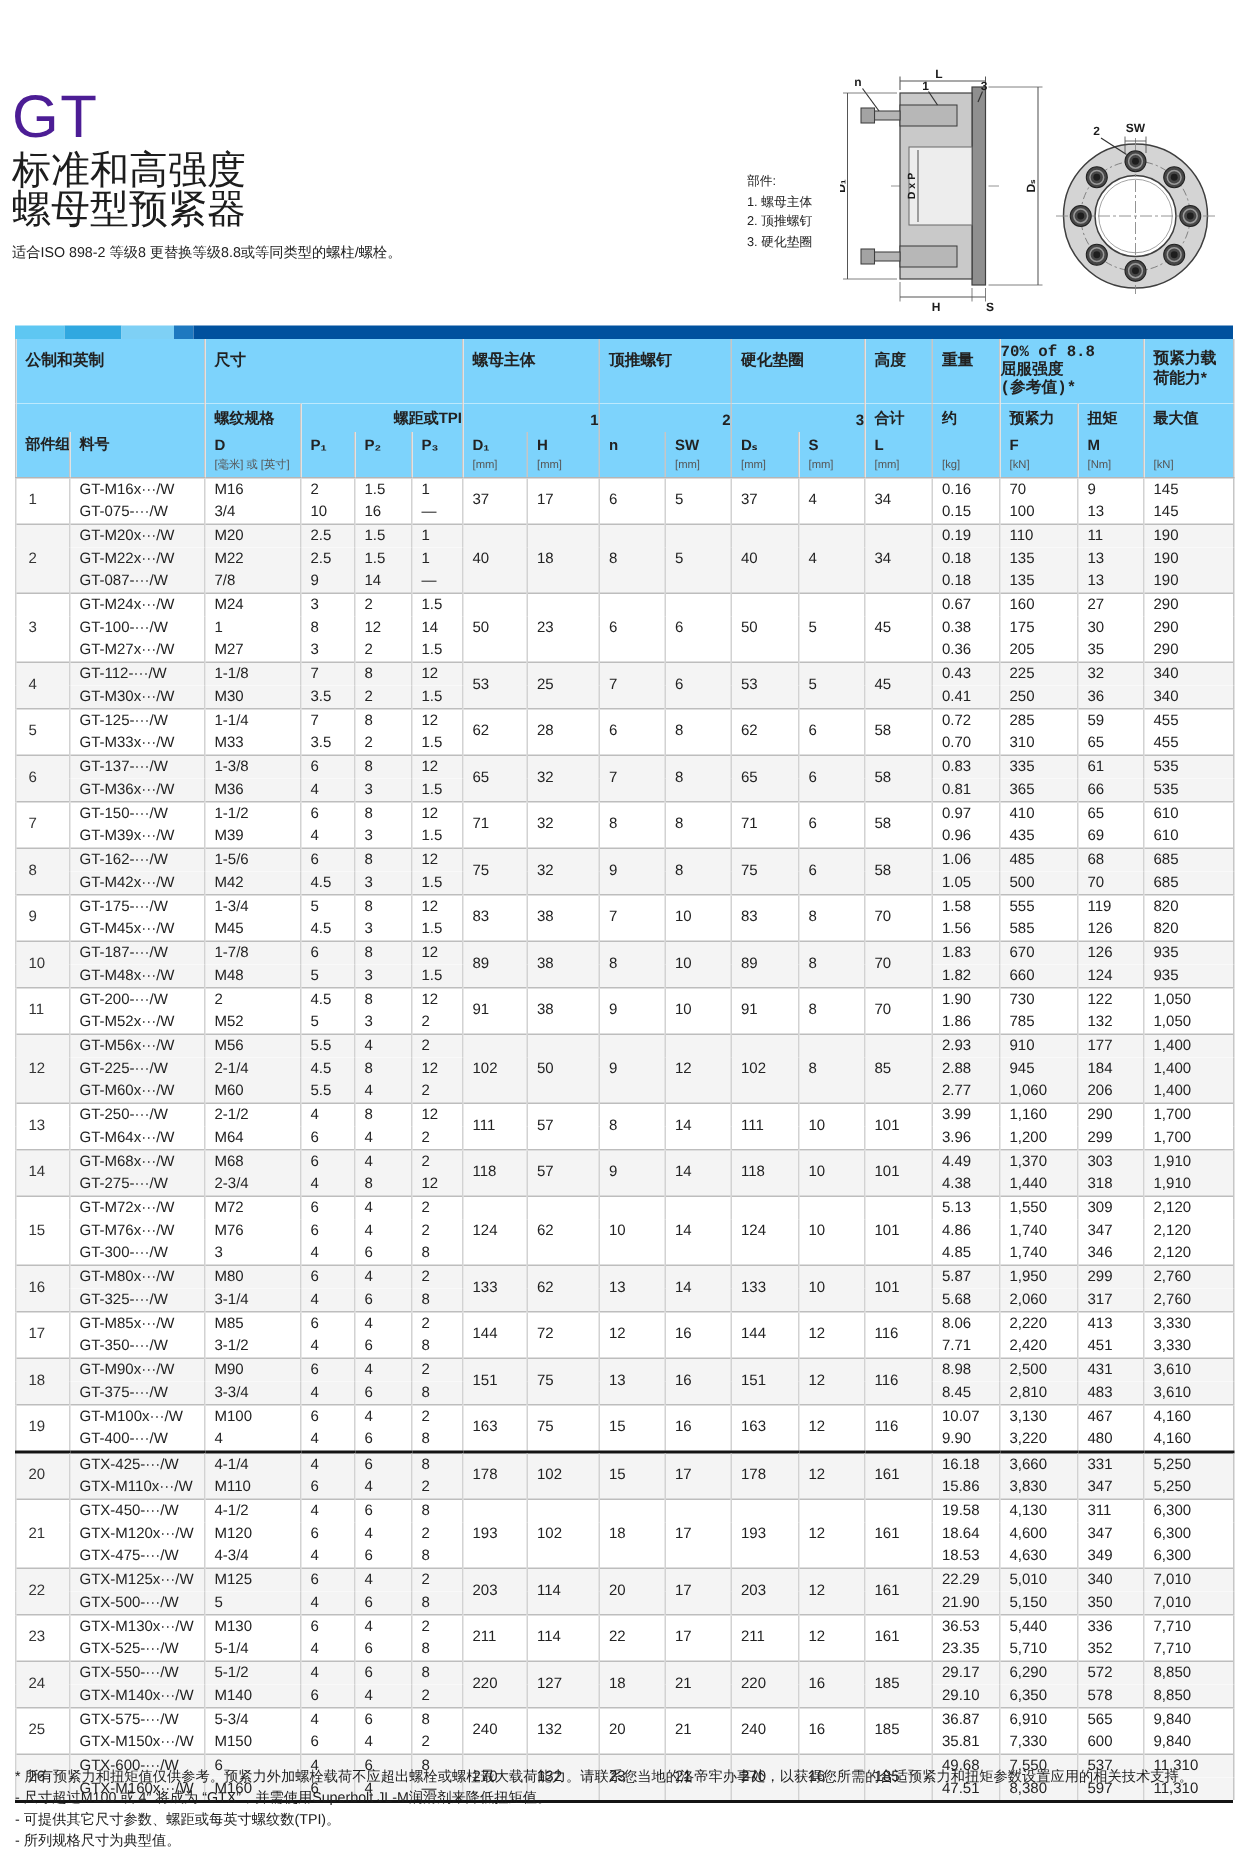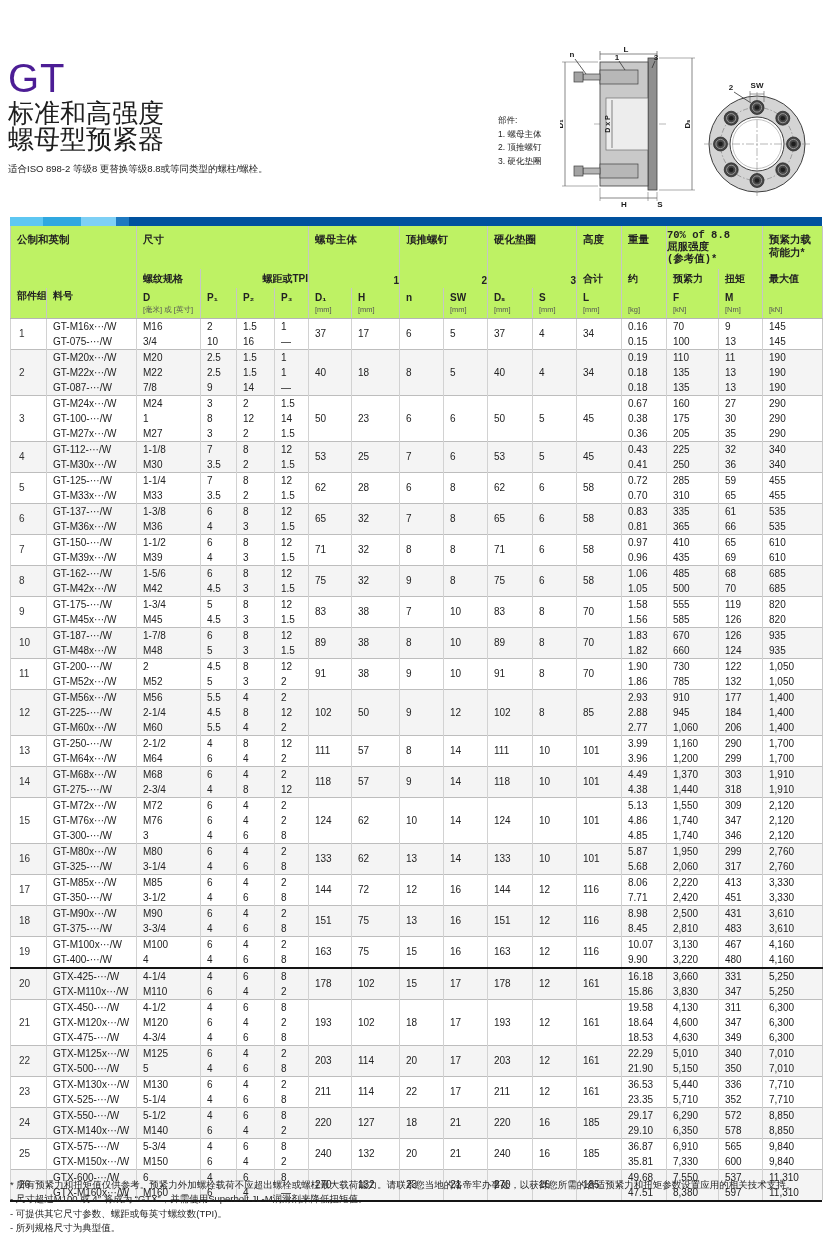--- a/index.html
+++ b/index.html
@@ -18,21 +18,21 @@
   .diagram-left{position:absolute;left:560px;top:46px;}
   .diagram-right{position:absolute;left:700px;top:76px;}
   svg text{font-family:"Liberation Sans","DejaVu Sans",sans-serif;font-size:8px;font-weight:bold;fill:#1c1c1c;}
   svg text.small{font-size:7px;}
   
   .table-wrap{position:absolute;left:10px;top:217px;width:812px;border-bottom:2px solid #141414;}
   .bluebar{height:9px;display:flex;width:100%;}
   .bluebar .seg{height:100%;}
   table{border-collapse:collapse;table-layout:fixed;width:812px;font-size:10px;color:#222;}
   thead th{
-    background:#bef264;font-weight:bold;text-align:left;
+    background:#7dd3fc;font-weight:bold;text-align:left;
     padding:0 0 0 6px;border-left:1px solid #c6c6c6;overflow:hidden;white-space:nowrap;
   }
   thead th:last-child,tbody td:last-child{border-right:1px solid #c6c6c6;}
   tr.r1 th{height:36px;vertical-align:top;padding-top:7px;font-size:10.5px;}
   tr.r1 th.center3{padding-top:4px;text-align:left;line-height:1.13;padding-left:0;font-family:Liberation Mono, monospace;}
   tr.r1 th .wrapbox{width:48px;white-space:normal;line-height:1.2;}
   tr.r2 th{height:17px;vertical-align:bottom;padding-bottom:2px;}
   tr.r2 th.ctr{text-align:right;padding-left:0;}
   tr.r3 th{height:15px;vertical-align:bottom;padding-bottom:1px;}
   tr.r4 th{height:13px;vertical-align:top;padding-top:1px;font-weight:normal;font-size:7.5px;color:#555;border-bottom:1px solid #b5b5b5;}

